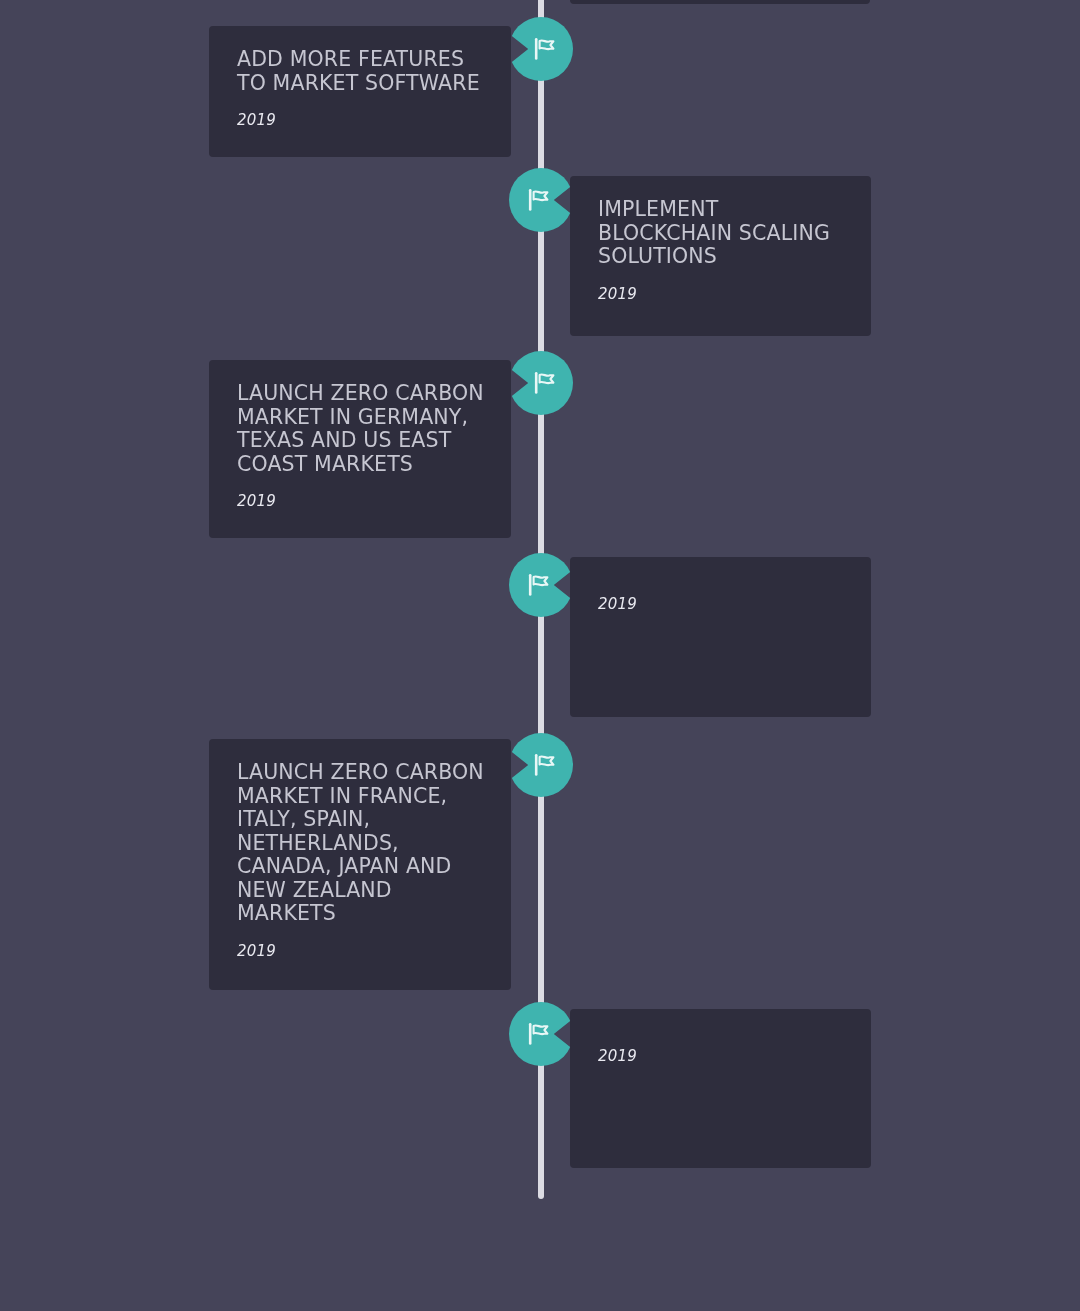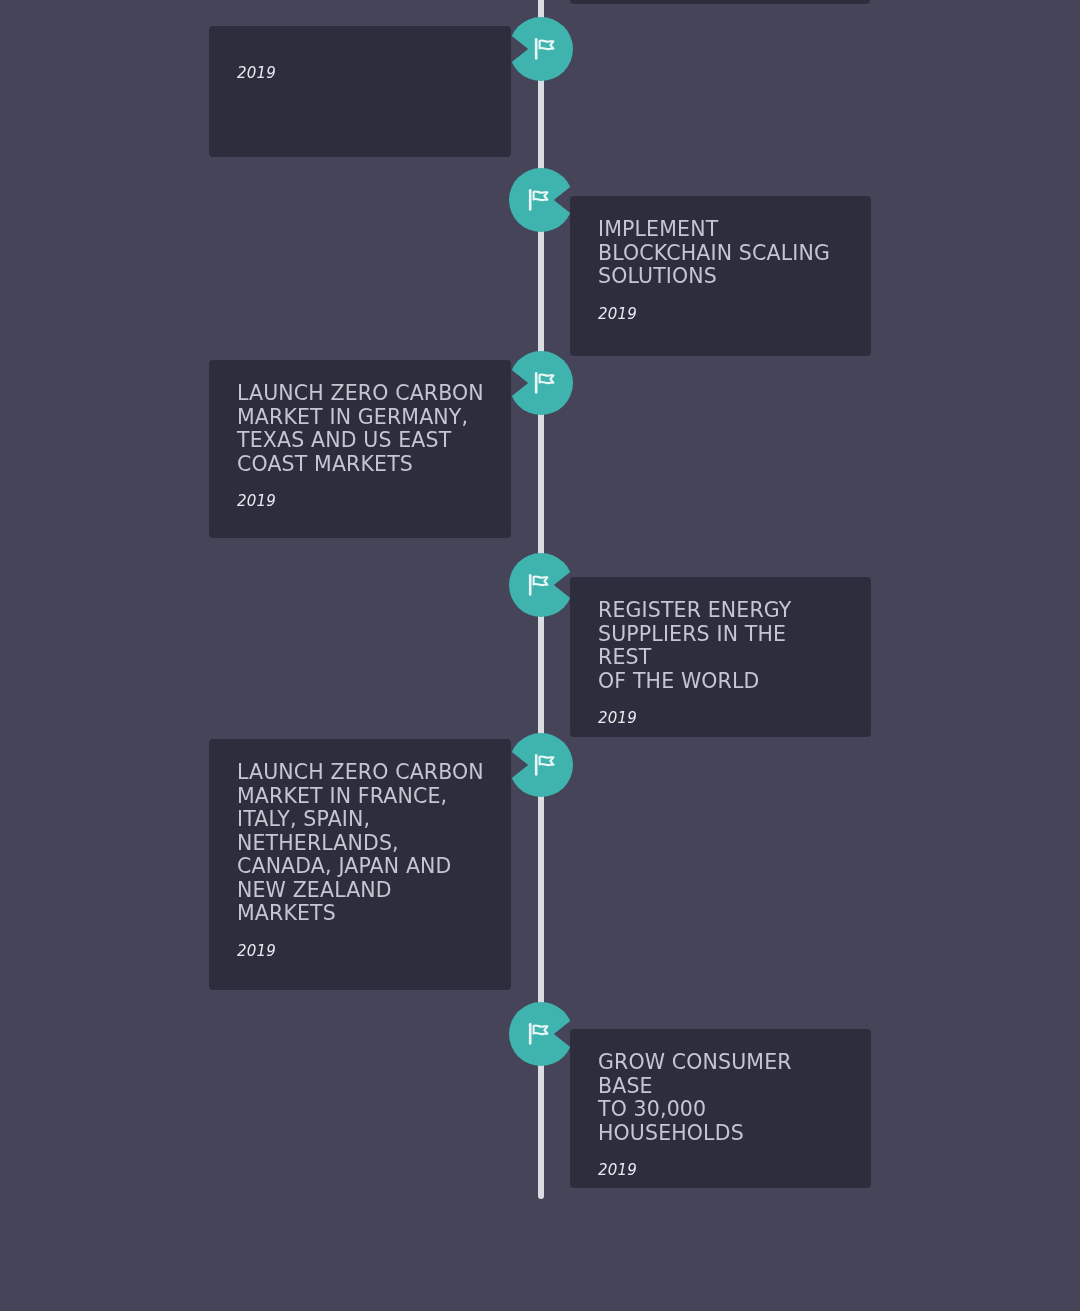--- a/index.html
+++ b/index.html
@@ -46,21 +46,21 @@
 
   
   .card {
     position: absolute;
     background: #2e2d3d;
     border-radius: 4px;
     box-sizing: border-box;
     padding: 22px 26px 22px 28px;
   }
   .card.left  { left: 209px; width: 302px; }
-  .card.right { left: 570px; width: 301px; margin-top: 20px; }
+  .card.right { left: 570px; width: 301px; }
 
   .card-title {
     color: #c6c6d1;
     font-size: 20.5px;
     line-height: 23.5px;
     letter-spacing: 0.15px;
     white-space: pre-line;
     margin: 0 0 0 0;
     font-weight: 400;
   }
@@ -111,20 +111,22 @@
 <body>
 
 <div id="timeline-root">
 
   <div class="spine"></div>
 
   <div class="card-partial"></div>
 
   <div id="milestones">
       <div class="card left" style="top: 26px; height: 131px;">
+        <div class="card-title">ADD MORE FEATURES
+TO MARKET SOFTWARE</div>
         <div class="card-year">2019</div>
       </div>
       <div class="node point-left" style="top: 17px;">
         <div class="disc"></div>
         <span class="flag-icon">
           <svg width="30" height="30" viewBox="0 0 30 30" fill="none" xmlns="http://www.w3.org/2000/svg" aria-hidden="true">
             <path d="M7.2 5.2 L7.2 24.4" stroke="#e9f7f6" stroke-width="2.6" stroke-linecap="round"></path>
             <path d="M10.6 7.0 C14.0 5.2, 17.6 9.0, 21.2 7.3 L24.4 7.3 L21.4 11.0 L24.4 14.7 L21.2 14.7 C17.6 16.4, 14.0 12.6, 10.6 14.4 Z" stroke="#e9f7f6" stroke-width="2.1" stroke-linejoin="round" stroke-linecap="round" fill="none"></path>
           </svg>
         </span>
@@ -154,23 +156,20 @@
       <div class="node point-left" style="top: 351px;">
         <div class="disc"></div>
         <span class="flag-icon">
           <svg width="30" height="30" viewBox="0 0 30 30" fill="none" xmlns="http://www.w3.org/2000/svg" aria-hidden="true">
             <path d="M7.2 5.2 L7.2 24.4" stroke="#e9f7f6" stroke-width="2.6" stroke-linecap="round"></path>
             <path d="M10.6 7.0 C14.0 5.2, 17.6 9.0, 21.2 7.3 L24.4 7.3 L21.4 11.0 L24.4 14.7 L21.2 14.7 C17.6 16.4, 14.0 12.6, 10.6 14.4 Z" stroke="#e9f7f6" stroke-width="2.1" stroke-linejoin="round" stroke-linecap="round" fill="none"></path>
           </svg>
         </span>
       </div>
       <div class="card right" style="top: 557px; height: 160px;">
-        <div class="card-title">REGISTER ENERGY
-SUPPLIERS IN THE REST
-OF THE WORLD</div>
         <div class="card-year">2019</div>
       </div>
       <div class="node point-right" style="top: 553px;">
         <div class="disc"></div>
         <span class="flag-icon">
           <svg width="30" height="30" viewBox="0 0 30 30" fill="none" xmlns="http://www.w3.org/2000/svg" aria-hidden="true">
             <path d="M7.2 5.2 L7.2 24.4" stroke="#e9f7f6" stroke-width="2.6" stroke-linecap="round"></path>
             <path d="M10.6 7.0 C14.0 5.2, 17.6 9.0, 21.2 7.3 L24.4 7.3 L21.4 11.0 L24.4 14.7 L21.2 14.7 C17.6 16.4, 14.0 12.6, 10.6 14.4 Z" stroke="#e9f7f6" stroke-width="2.1" stroke-linejoin="round" stroke-linecap="round" fill="none"></path>
           </svg>
         </span>
@@ -188,23 +187,20 @@
       <div class="node point-left" style="top: 733px;">
         <div class="disc"></div>
         <span class="flag-icon">
           <svg width="30" height="30" viewBox="0 0 30 30" fill="none" xmlns="http://www.w3.org/2000/svg" aria-hidden="true">
             <path d="M7.2 5.2 L7.2 24.4" stroke="#e9f7f6" stroke-width="2.6" stroke-linecap="round"></path>
             <path d="M10.6 7.0 C14.0 5.2, 17.6 9.0, 21.2 7.3 L24.4 7.3 L21.4 11.0 L24.4 14.7 L21.2 14.7 C17.6 16.4, 14.0 12.6, 10.6 14.4 Z" stroke="#e9f7f6" stroke-width="2.1" stroke-linejoin="round" stroke-linecap="round" fill="none"></path>
           </svg>
         </span>
       </div>
       <div class="card right" style="top: 1009px; height: 159px;">
-        <div class="card-title">GROW CONSUMER BASE
-TO 30,000
-HOUSEHOLDS</div>
         <div class="card-year">2019</div>
       </div>
       <div class="node point-right" style="top: 1002px;">
         <div class="disc"></div>
         <span class="flag-icon">
           <svg width="30" height="30" viewBox="0 0 30 30" fill="none" xmlns="http://www.w3.org/2000/svg" aria-hidden="true">
             <path d="M7.2 5.2 L7.2 24.4" stroke="#e9f7f6" stroke-width="2.6" stroke-linecap="round"></path>
             <path d="M10.6 7.0 C14.0 5.2, 17.6 9.0, 21.2 7.3 L24.4 7.3 L21.4 11.0 L24.4 14.7 L21.2 14.7 C17.6 16.4, 14.0 12.6, 10.6 14.4 Z" stroke="#e9f7f6" stroke-width="2.1" stroke-linejoin="round" stroke-linecap="round" fill="none"></path>
           </svg>
         </span>

